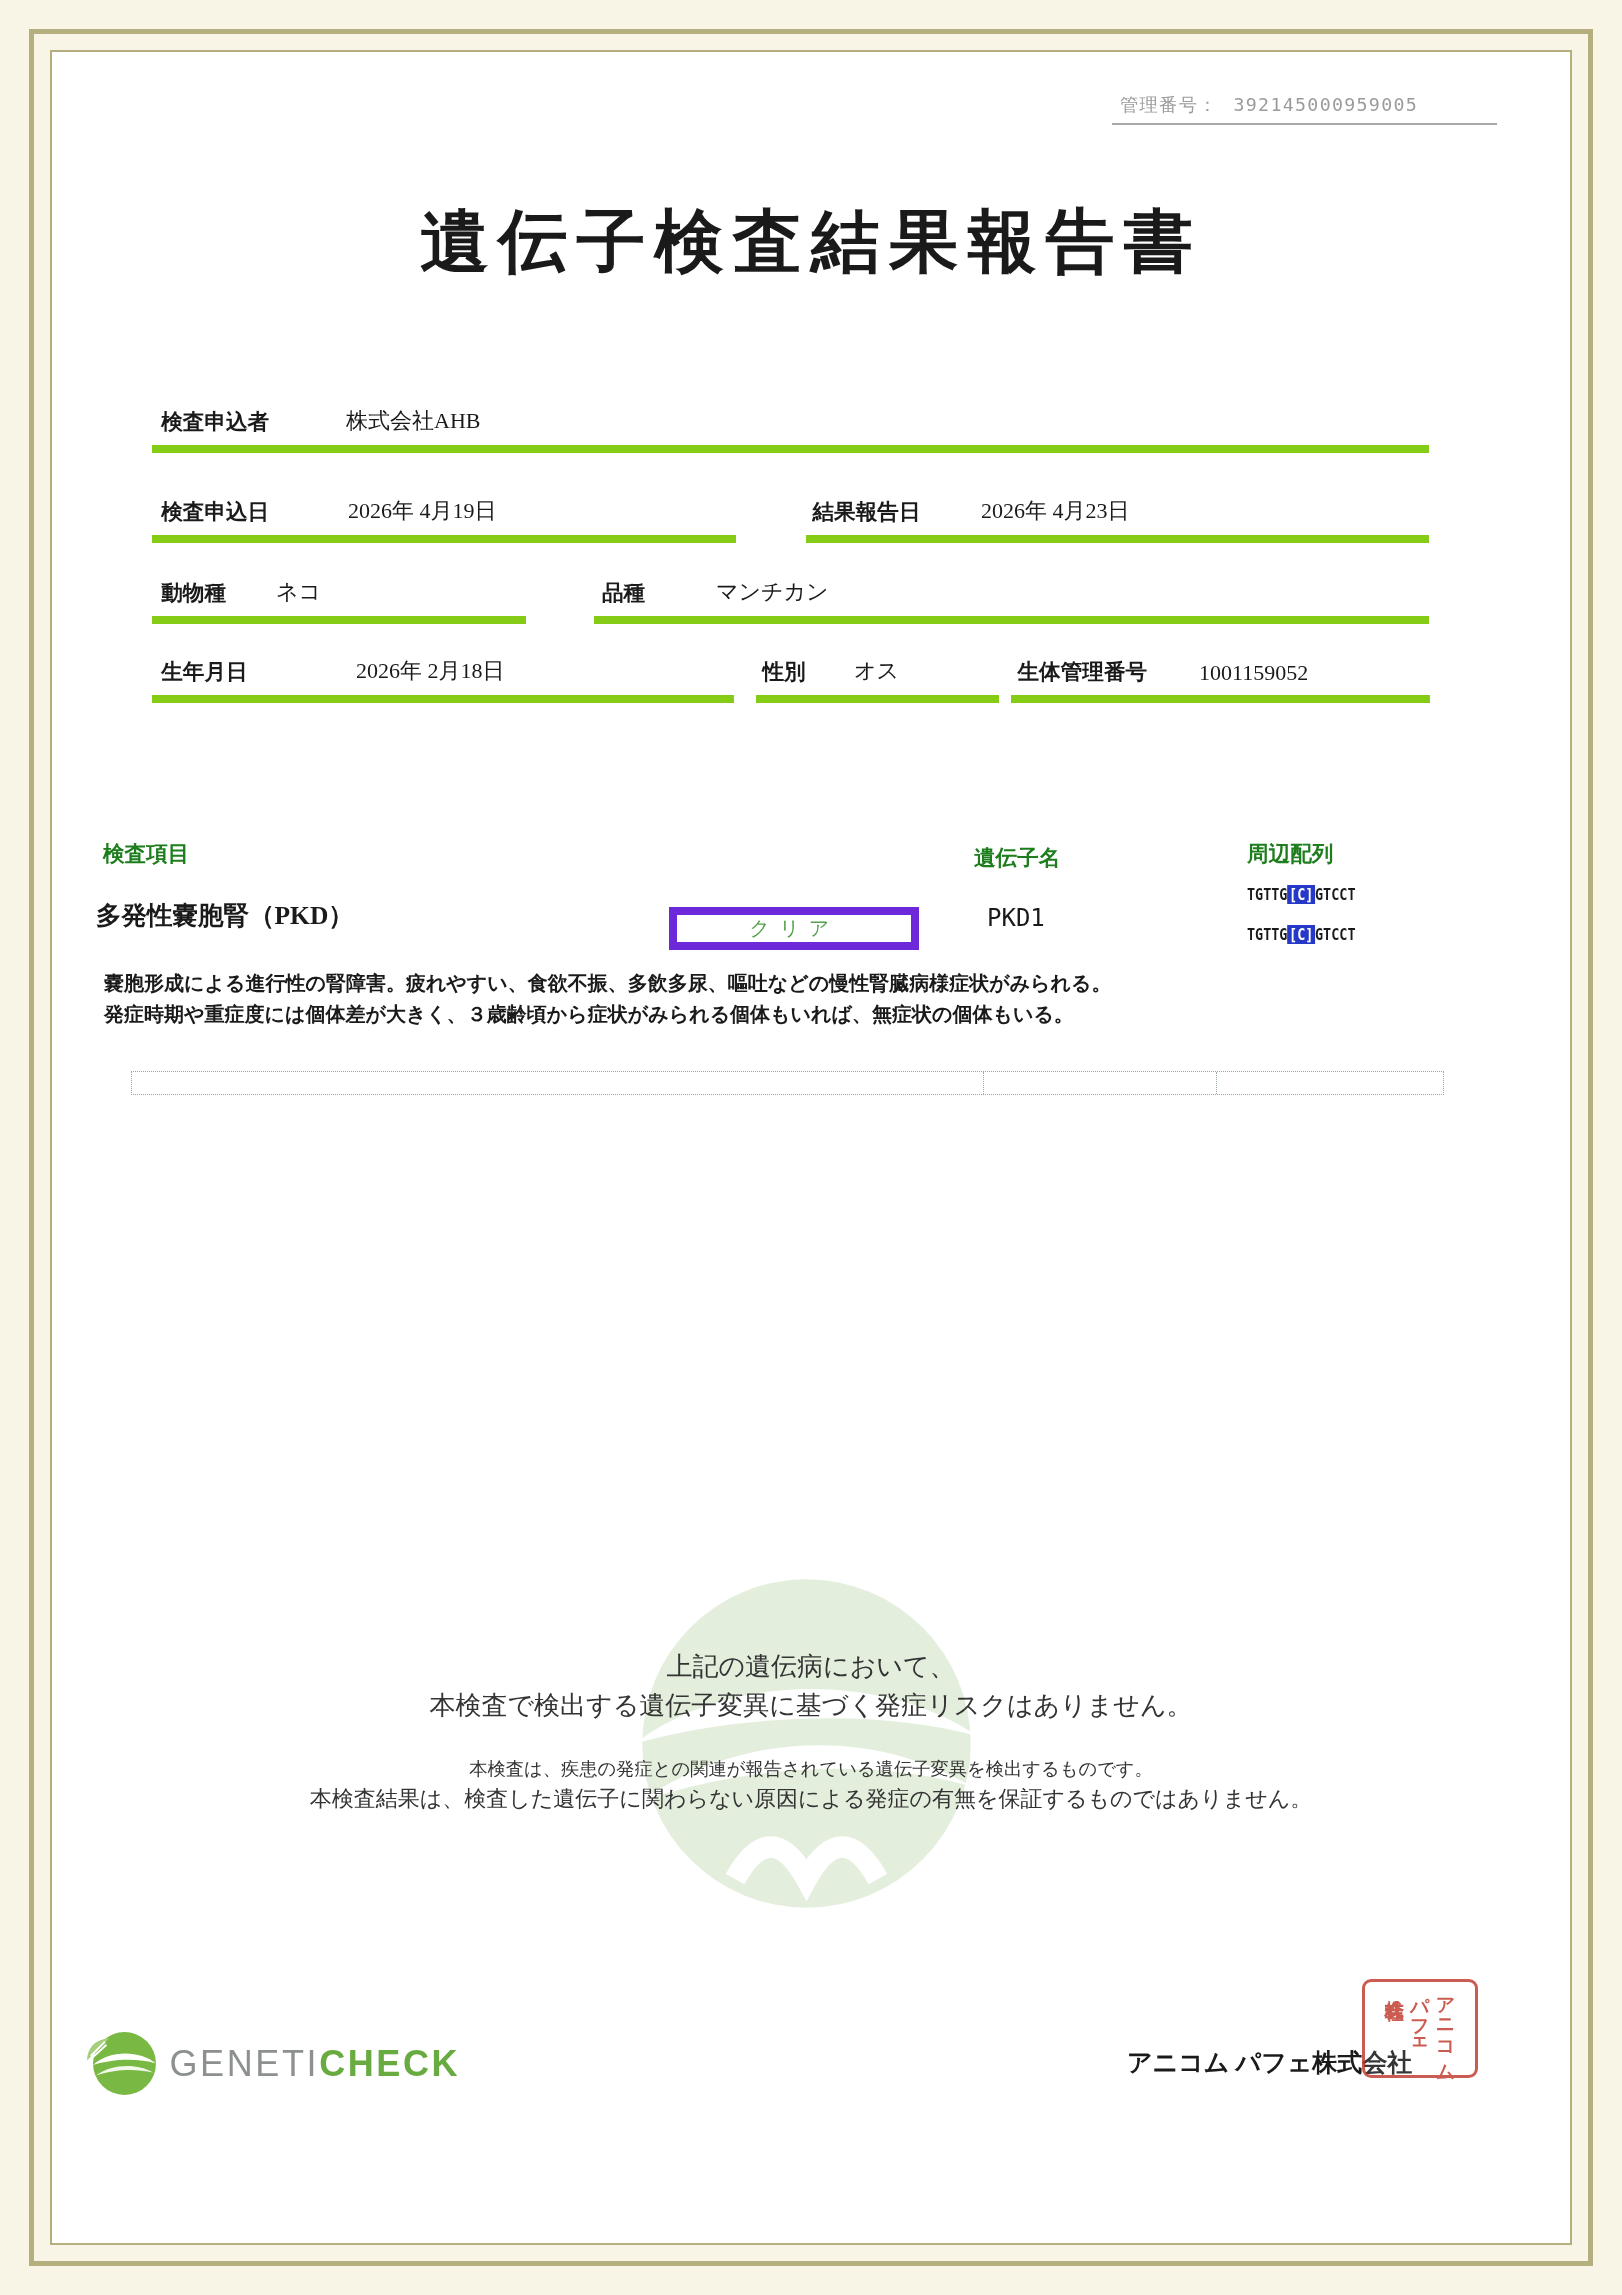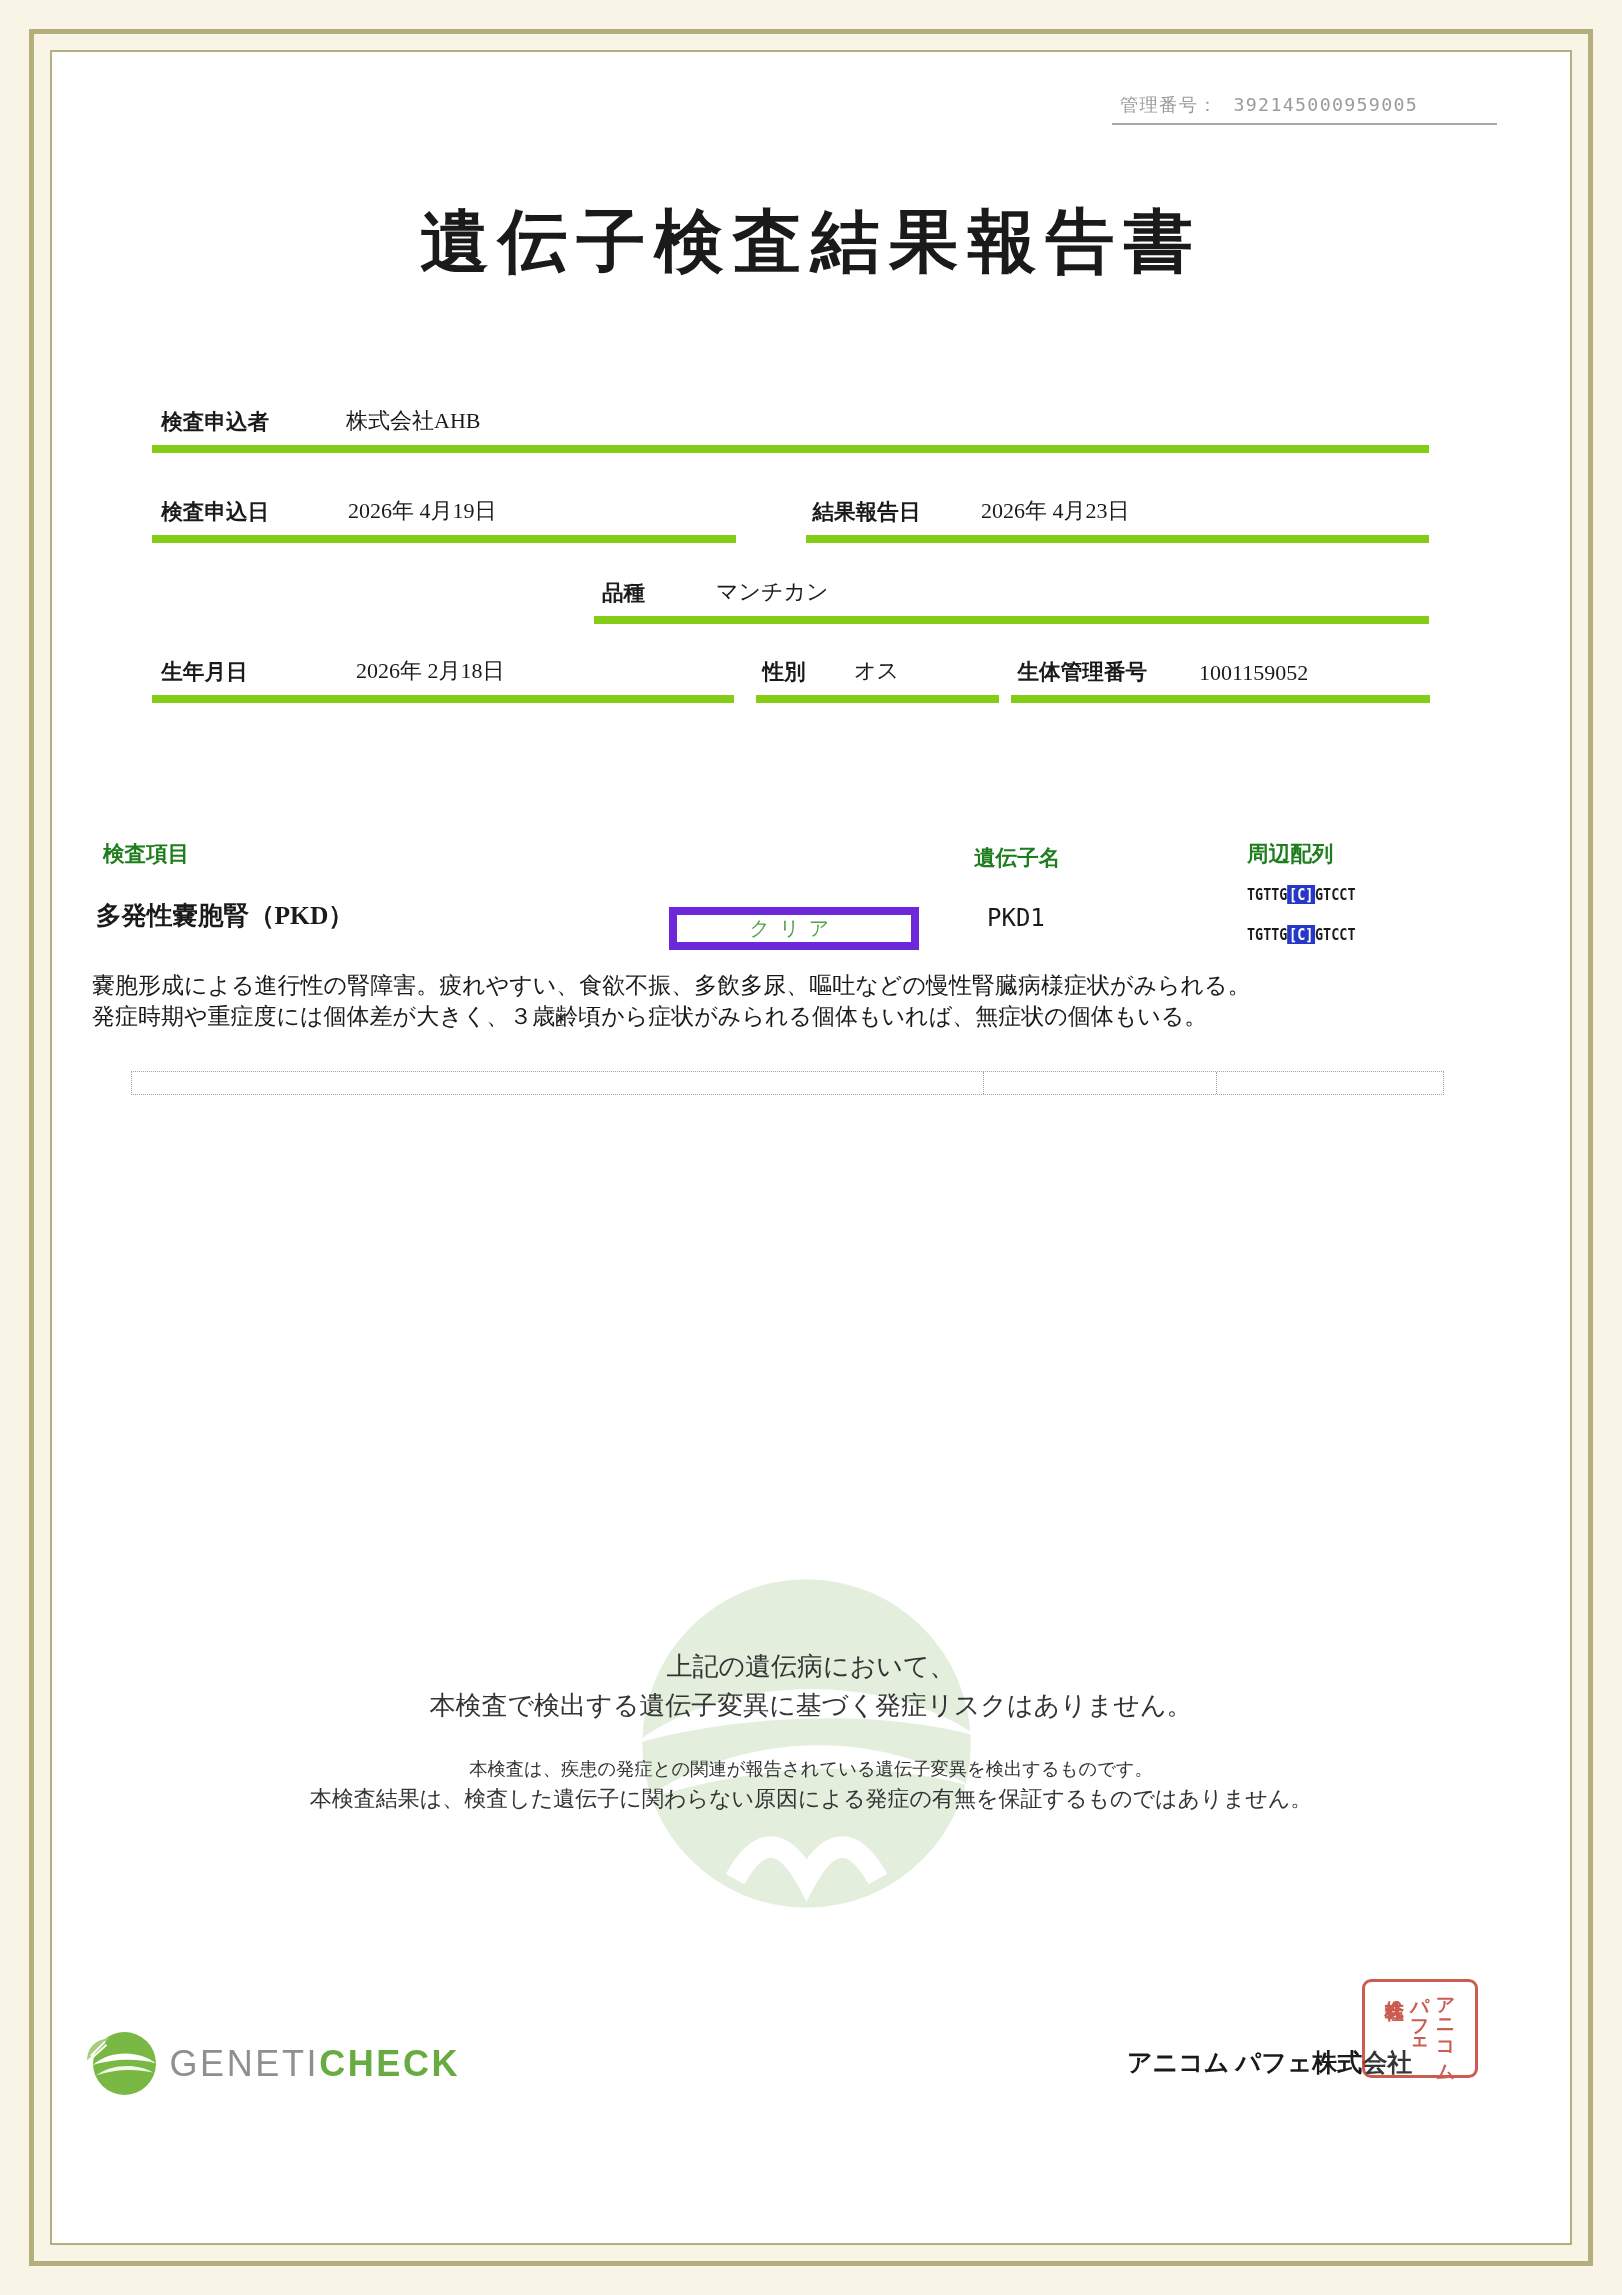--- a/index.html
+++ b/index.html
@@ -69,21 +69,21 @@
   }
   .gene-name { position:absolute; left:987px; top:904px; font-size:24px; font-family:"DejaVu Sans Mono",monospace; }
   .seq-line {
     position:absolute; left:1247px; font-family:"DejaVu Sans Mono",monospace;
     font-size:16.4px; font-weight:700; transform:scaleX(.82); transform-origin:left center;
     white-space:nowrap;
   }
   .seq-1 { top:885px; } .seq-2 { top:925px; }
   .seq-var { background:#2638c8; color:#ffffff; padding:0 2px; }
 
-  .desc { position:absolute; left:92px; font-size:23px; font-weight:400; white-space:nowrap; }
+  .desc { position:absolute; left:104px; font-size:20px; font-weight:700; white-space:nowrap; }
   .desc-1 { top:970px; } .desc-2 { top:1001px; }
   .risk-note { position:absolute; left:96px; top:1031px; color:#1e8a1e; font-size:19px; font-weight:700; }
 
   .dotted-row {
     position:absolute; left:131px; top:1071px; width:1313px; height:23.6px;
     border:1.3px dotted #9aaa9a;
   }
   .dotted-sep { position:absolute; top:0; height:100%; border-left:1.3px dotted #9aaa9a; }
   .sep-1 { left:851px; } .sep-2 { left:1084px; }
 
@@ -142,20 +142,24 @@
     <span class="lbl">検査申込者</span>
     <span class="val">株式会社AHB</span>
   </div>
   <div class="field f-apply-date">
     <span class="lbl">検査申込日</span>
     <span class="val">2026年 4月19日</span>
   </div>
   <div class="field f-report-date">
     <span class="lbl">結果報告日</span>
     <span class="val">2026年 4月23日</span>
+  </div>
+  <div class="field f-species">
+    <span class="lbl">動物種</span>
+    <span class="val">ネコ</span>
   </div>
   <div class="field f-breed">
     <span class="lbl">品種</span>
     <span class="val">マンチカン</span>
   </div>
   <div class="field f-birth">
     <span class="lbl">生年月日</span>
     <span class="val">2026年 2月18日</span>
   </div>
   <div class="field f-sex">

